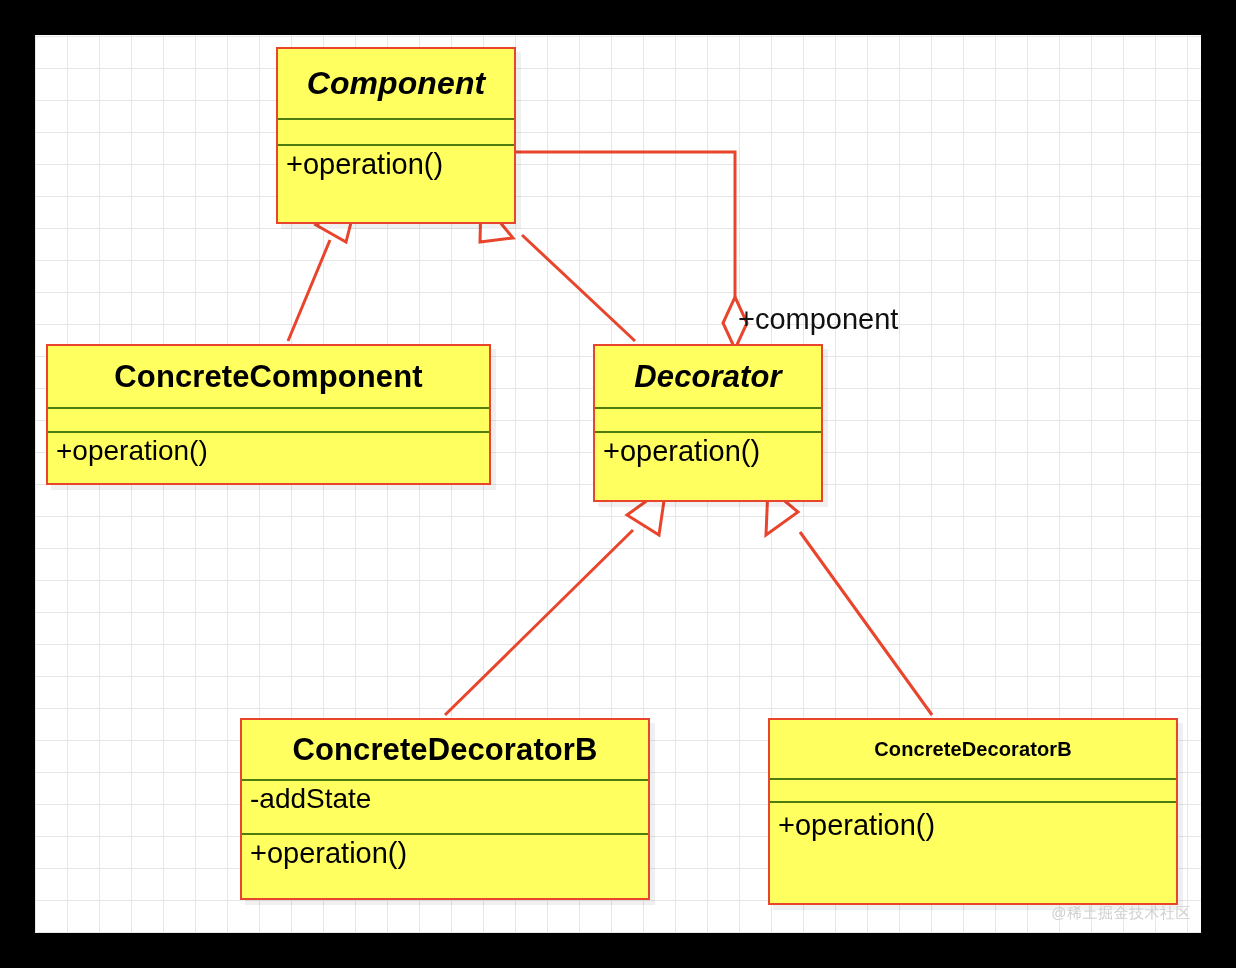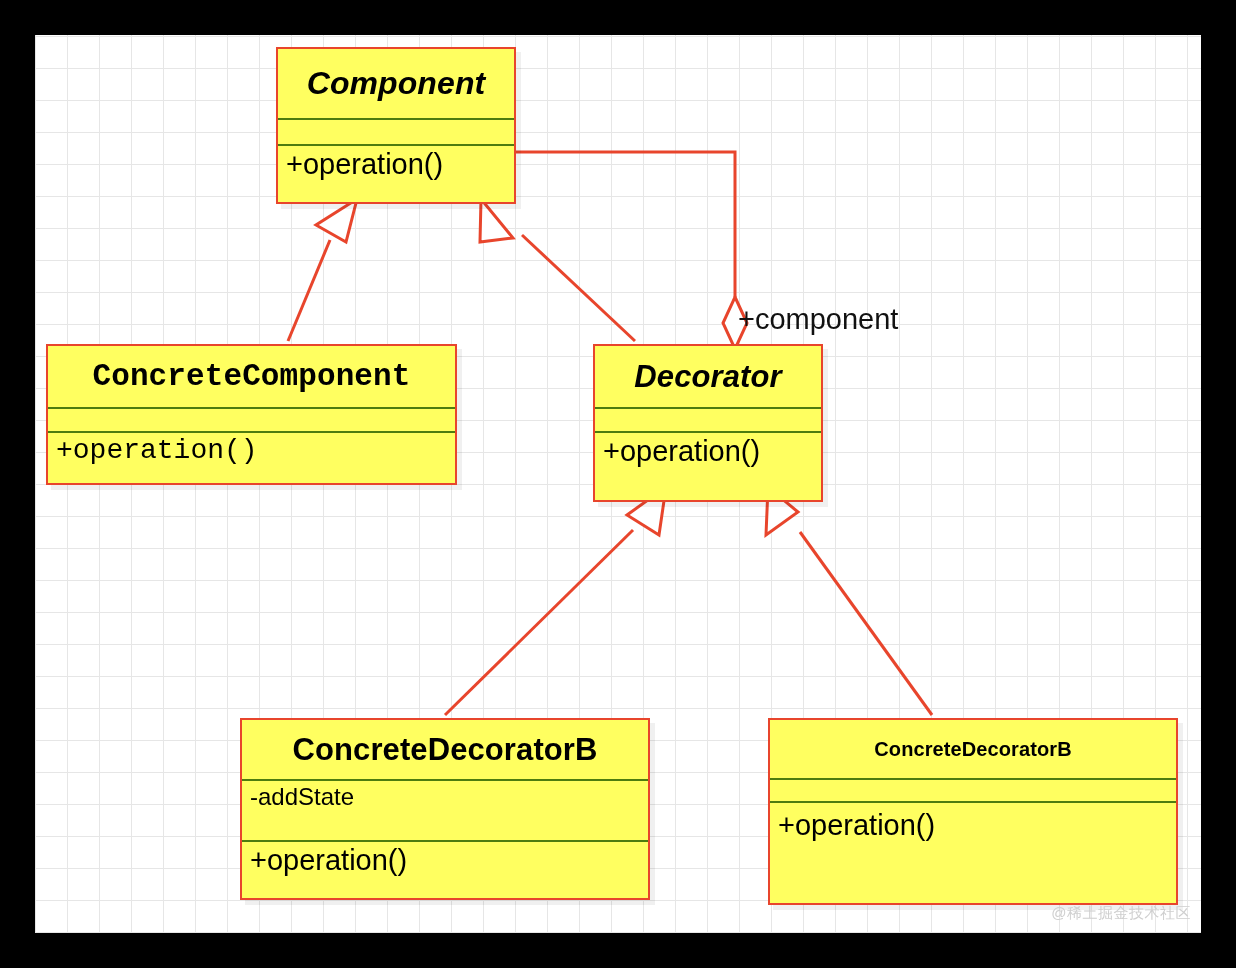--- a/index.html
+++ b/index.html
@@ -74,38 +74,38 @@
   .cls-members {
     display: block;
     padding-top: 2px;
   }
   .member-line {
     line-height: 1.14;
     white-space: nowrap;
   }
 
   
-  #box-component      { left: 241px; top: 12px;  width: 240px; height: 157px; }
+  #box-component      { left: 241px; top: 12px;  width: 240px; height: 177px; }
   #box-component .c-name    { height: 69px; font-size: 32px; }
   #box-component .c-attrs   { height: 26px; }
   #box-component .c-ops     { height: 54px; font-size: 29px; }
 
-  #box-concrete-component { left: 11px; top: 309px; width: 411px; height: 141px; font-family: Liberation Mono, monospace; }
+  #box-concrete-component { left: 11px; top: 309px; width: 445px; height: 141px; }
   #box-concrete-component .c-name  { height: 61px; font-size: 31px; }
   #box-concrete-component .c-attrs { height: 24px; }
   #box-concrete-component .c-ops   { height: 52px; font-size: 28px; }
 
   #box-decorator { left: 558px; top: 309px; width: 230px; height: 158px; }
   #box-decorator .c-name  { height: 61px; font-size: 31px; }
   #box-decorator .c-attrs { height: 24px; }
   #box-decorator .c-ops   { height: 52px; font-size: 29px; }
 
   #box-decorator-a { left: 205px; top: 683px; width: 410px; height: 182px; }
   #box-decorator-a .c-name  { height: 59px; font-size: 31px; }
-  #box-decorator-a .c-attrs { height: 61px; font-size: 24px; align-items: center; }
+  #box-decorator-a .c-attrs { height: 54px; font-size: 28px; align-items: center; }
   #box-decorator-a .c-ops   { height: 58px; font-size: 29px; }
 
   #box-decorator-b { left: 733px; top: 683px; width: 410px; height: 187px; }
   #box-decorator-b .c-name  { height: 58px; font-size: 20px; }
   #box-decorator-b .c-attrs { height: 23px; }
   #box-decorator-b .c-ops   { height: 102px; font-size: 29px; align-items: flex-start; padding-top: 6px; }
 
   
   .edge-label {
     position: absolute;

